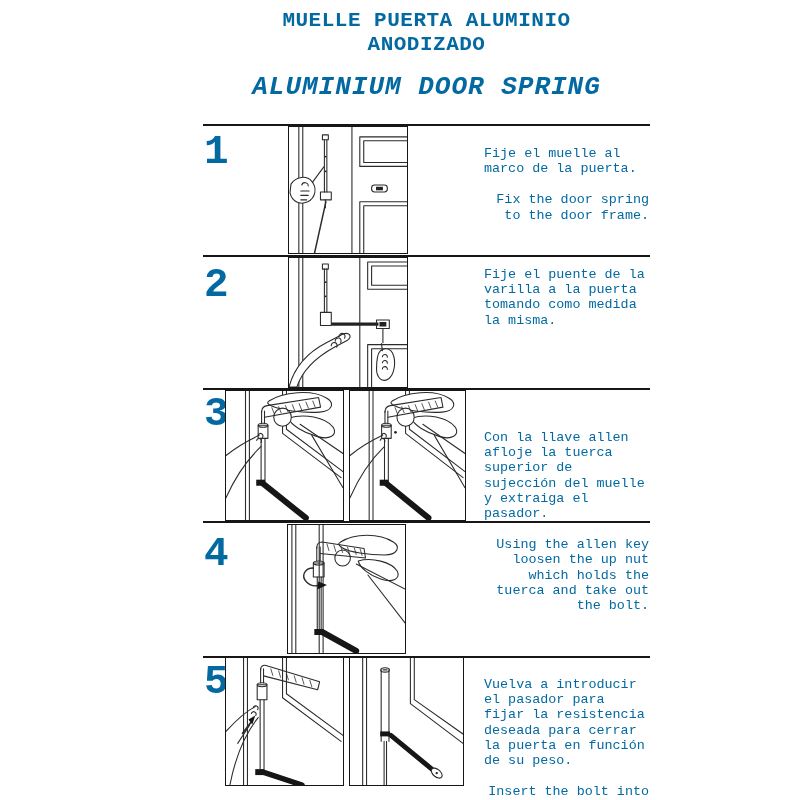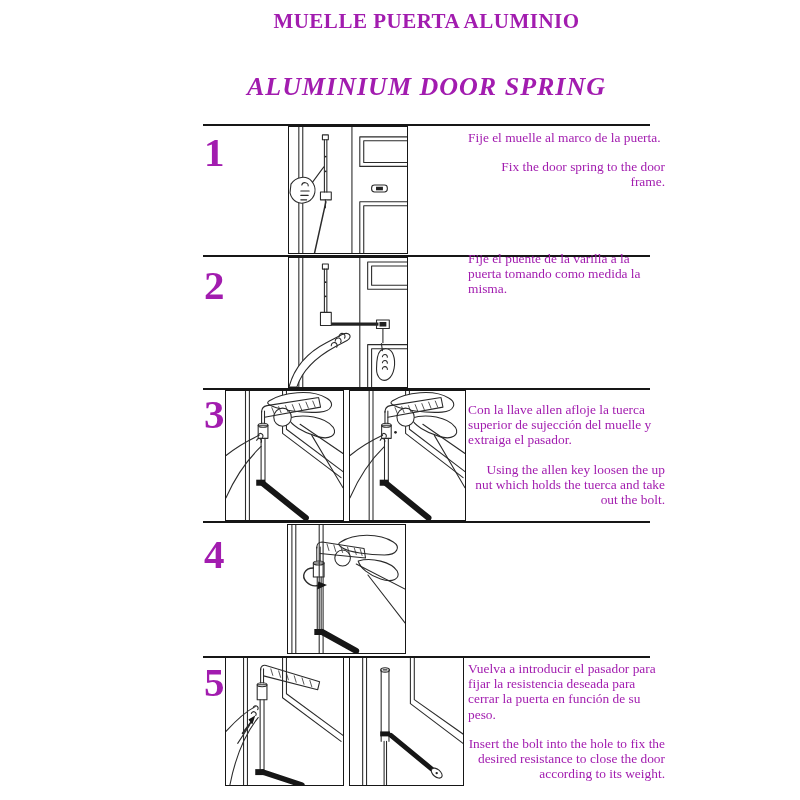--- a/index.html
+++ b/index.html
@@ -1,18 +1,18 @@
 <!DOCTYPE html>
 <html><head>
 <meta charset="utf-8">
 <style>
   html,body{margin:0;padding:0;background:#fff;}
   .page{
     position:relative;width:800px;height:800px;background:#fff;overflow:hidden;
-    font-family:Liberation Serif, serif;color:#a21caf;
+    font-family:Liberation Mono, monospace;color:#0369a1;
   }
   .title{
     position:absolute;left:203px;top:9px;width:447px;text-align:center;
     font-size:21px;line-height:24px;font-weight:bold;letter-spacing:.5px;
   }
   .subtitle{
     position:absolute;left:203px;top:72px;width:447px;text-align:center;
     font-size:26px;font-weight:bold;font-style:italic;letter-spacing:1px;
   }
   .divider{position:absolute;left:203px;width:447px;height:2px;background:#161616;}
@@ -22,32 +22,33 @@
   .fig{position:absolute;border:1.6px solid #161616;background:#fff;box-sizing:border-box;}
   .fig svg{display:block;width:100%;height:100%;}
   #f1{left:288px;top:126px;width:120px;height:128px}
   #f2{left:288px;top:257px;width:120px;height:131px}
   #f3a{left:225px;top:390px;width:119px;height:131px}
   #f3b{left:349px;top:390px;width:117px;height:131px}
   #f4{left:287px;top:524px;width:119px;height:130px}
   #f5a{left:225px;top:657px;width:119px;height:129px}
   #f5b{left:349px;top:657px;width:115px;height:129px}
   .step-text{position:absolute;left:468px;width:197px;font-size:13.4px;line-height:15.2px;}
-  .step-text p{margin:0;}
+  .step-text p{margin:16px;}
   .step-text p + p{margin-top:14px;text-align:right;}
-  #t1{top:130px}#t2{top:251px}#t3{top:402px}#t4{top:527px}#t5{top:661px}
+  #t1{top:130px}#t2{top:251px}#t3{top:414px}#t4{top:527px}#t5{top:661px}
   .art{stroke:#2b2b2b;stroke-width:1.1;fill:none;stroke-linecap:round;stroke-linejoin:round;}
 </style>
 </head>
 <body>
 
 <div class="page">
 
   <div class="title">
     <div>MUELLE PUERTA ALUMINIO</div>
+    <div>ANODIZADO</div>
   </div>
   <div class="subtitle">ALUMINIUM DOOR SPRING</div>
 
   <div class="divider" id="dv1"></div>
   <div class="divider" id="dv2"></div>
   <div class="divider" id="dv3"></div>
   <div class="divider" id="dv4"></div>
   <div class="divider" id="dv5"></div>
 
   <div class="step-num" id="n1">1</div>

